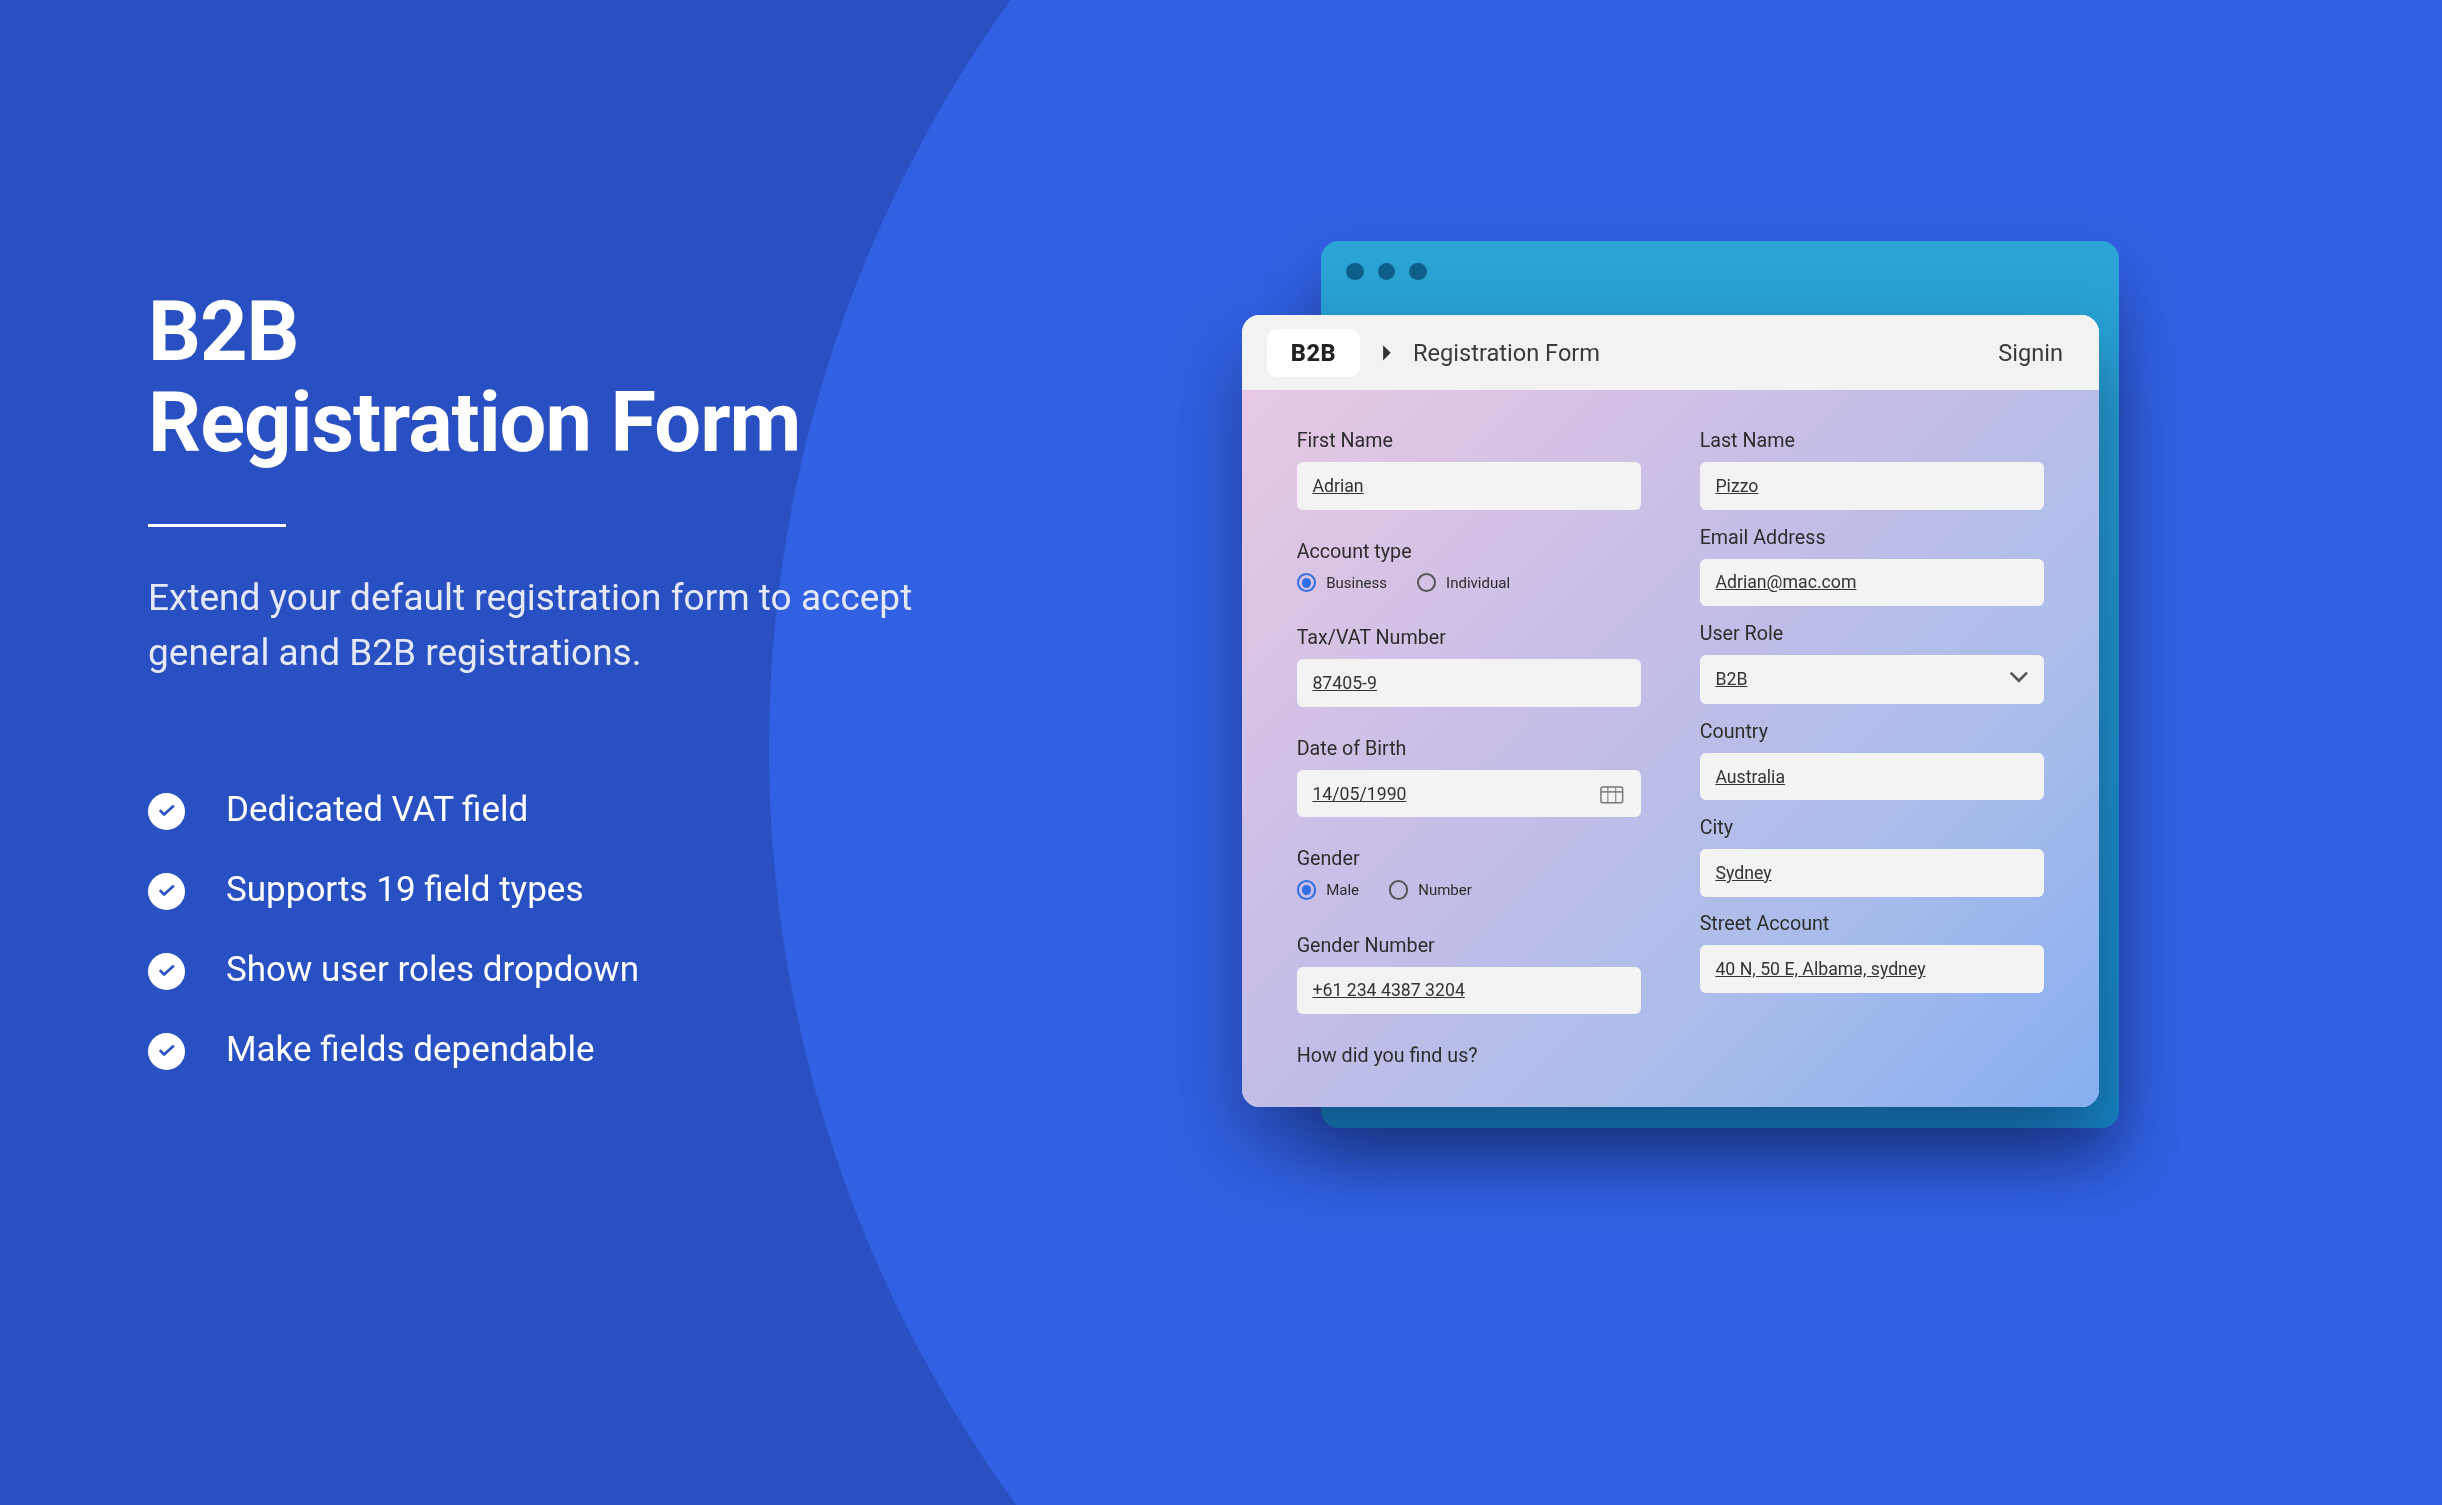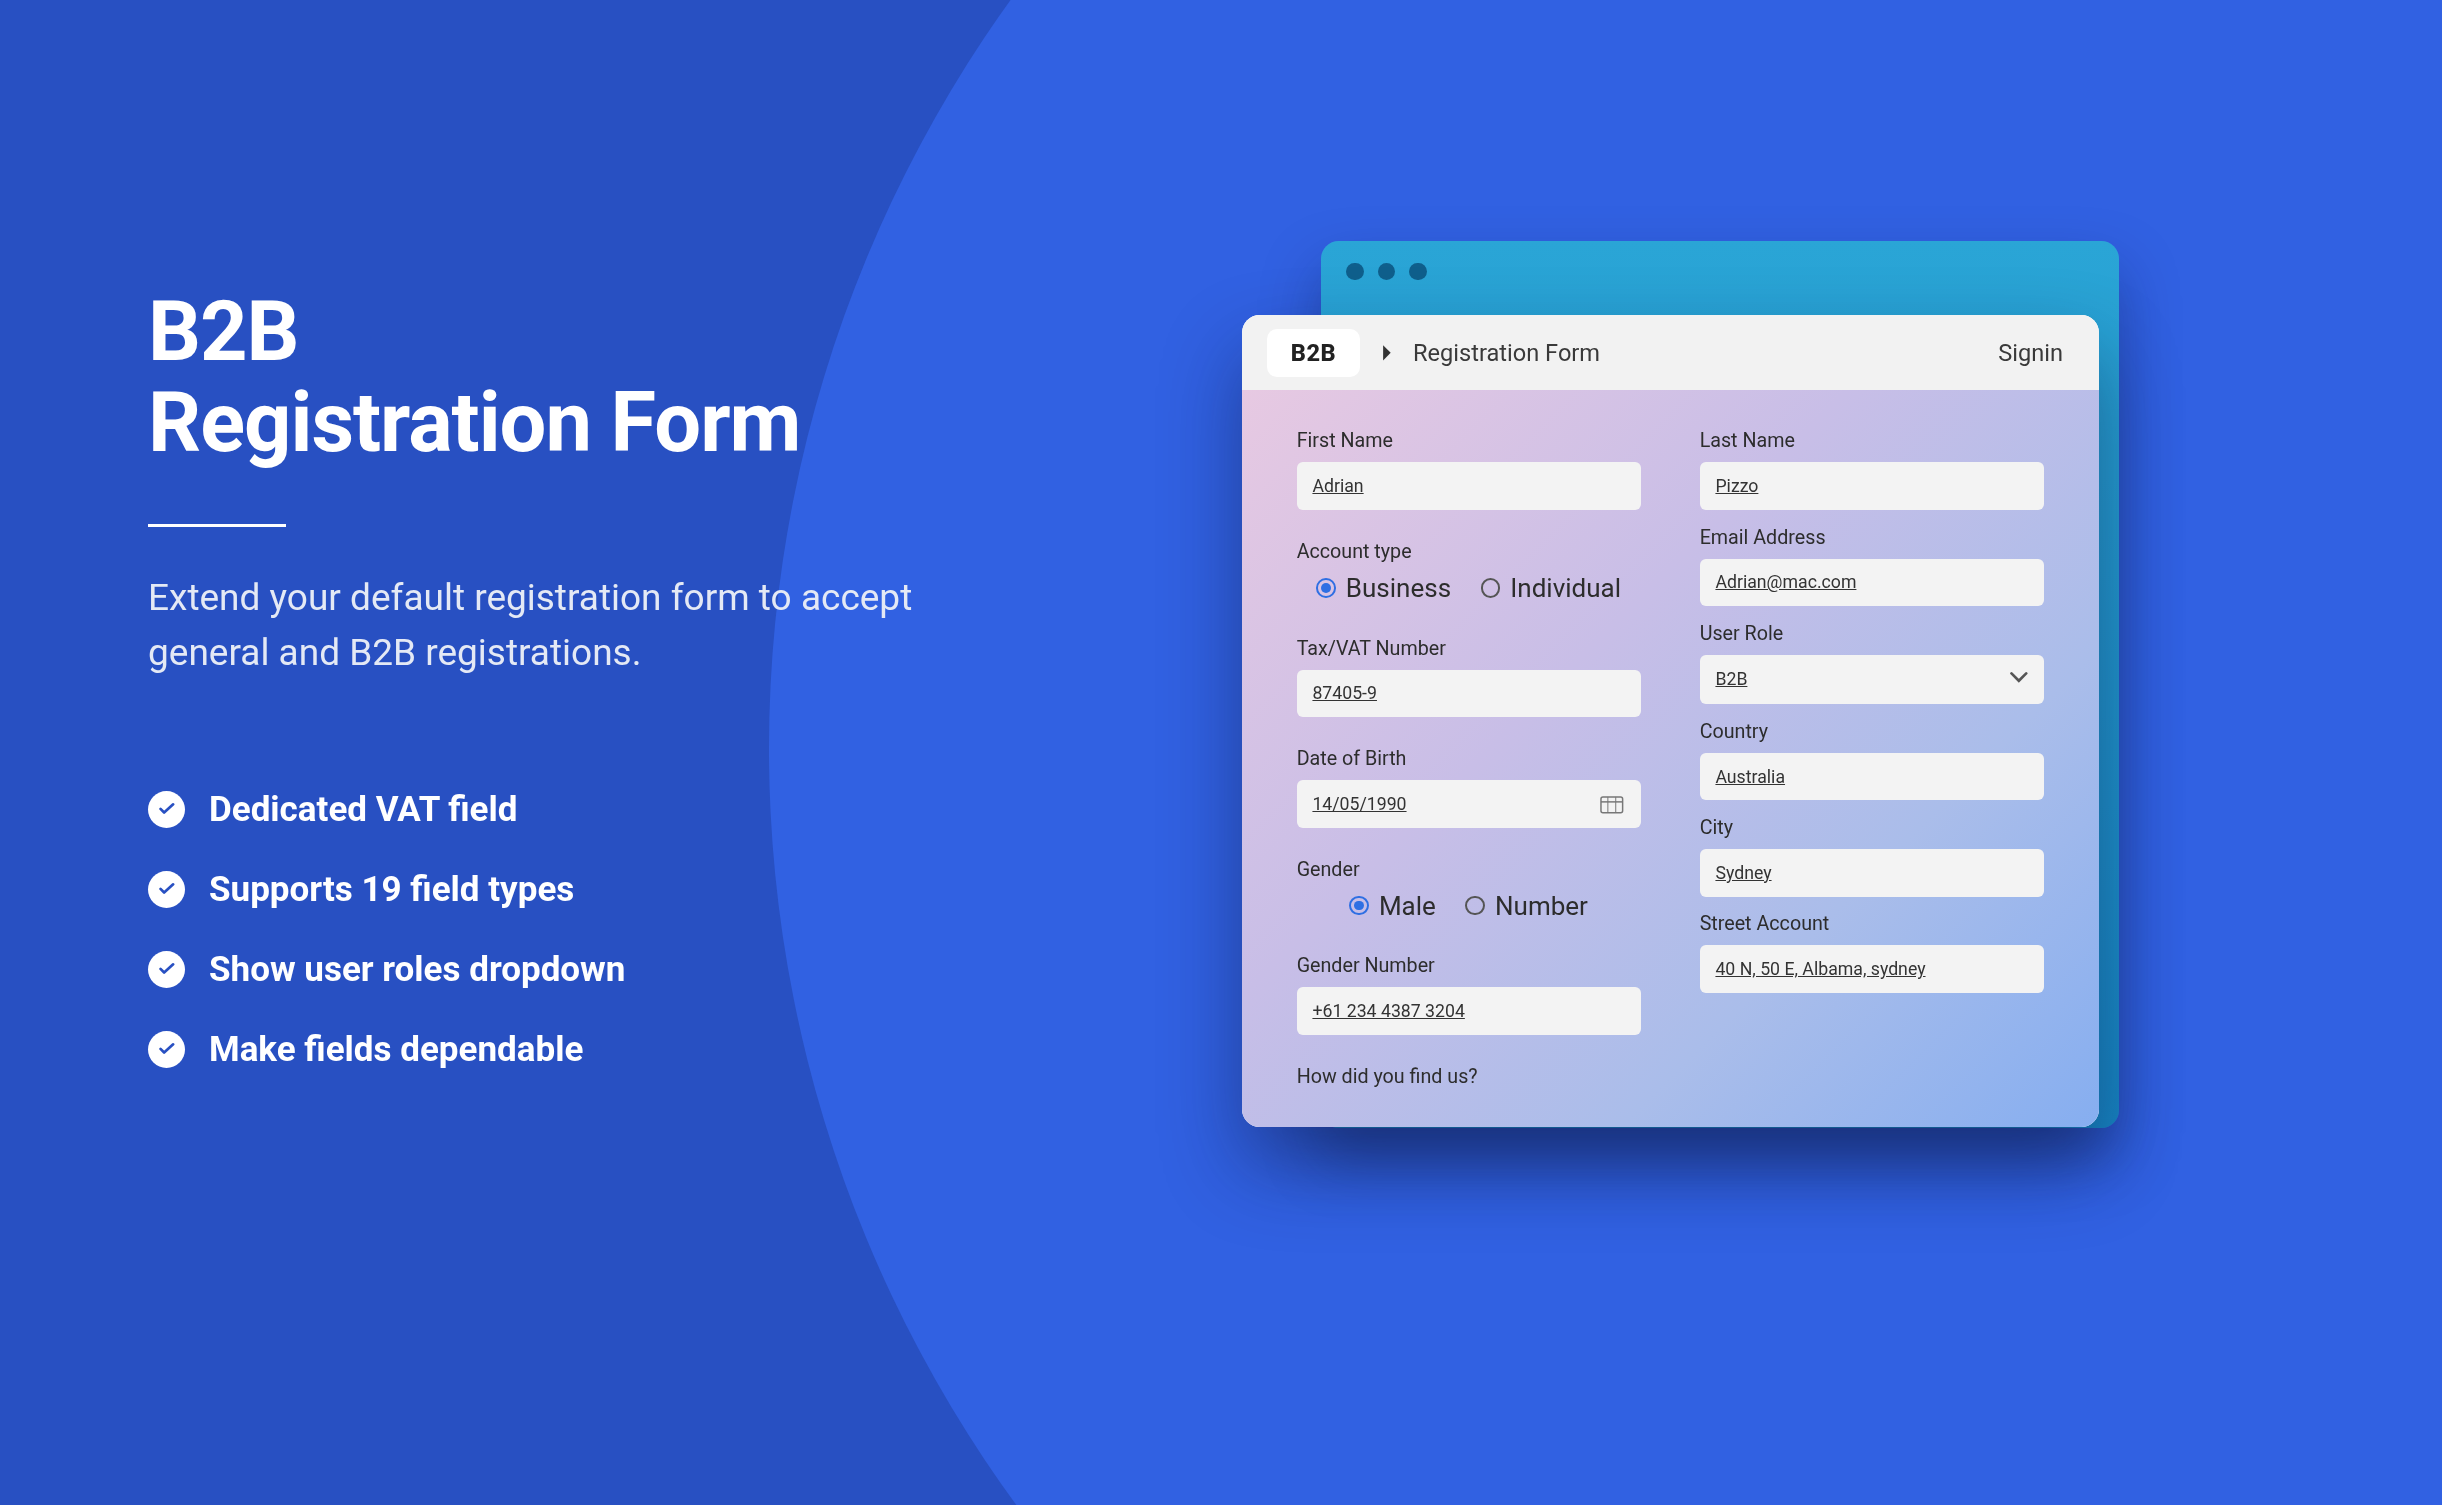--- a/index.html
+++ b/index.html
@@ -49,25 +49,25 @@
   font-weight: 400;
   color: #e4e9f5;
   max-width: 847px;
 }
 .features {
   margin-top: 108px;
   list-style: none;
 }
 .features li {
   display: flex;
-  align-items: center;
-  gap: 24px;
+  align-items: flex-end;
+  gap: 41px;
   margin-bottom: 39px;
   font-size: 35px;
-  font-weight: 700;
+  font-weight: 400;
 }
 .check-circle {
   width: 37px;
   height: 37px;
   border-radius: 50%;
   background: #fff;
   display: flex;
   align-items: center;
   justify-content: center;
   flex-shrink: 0;
@@ -179,23 +179,22 @@
 }
 .cal-icon {
   display: inline-flex;
   width: 25.6px; height: 19.7px;
 }
 .radio-row {
   display: flex;
   gap: 29.6px;
   margin-top: 9px;
   margin-bottom: 3.9px;
-  font-size: 26px;
+  font-size: 15px;
   color: #2d2d2d;
-  justify-content: center;
 }
 .radio-item {
   display: flex;
   align-items: center;
   gap: 9.9px;
 }
 .radio-outer {
   width: 19.7px; height: 19.7px;
   border: 2px solid #555;
   border-radius: 50%;

